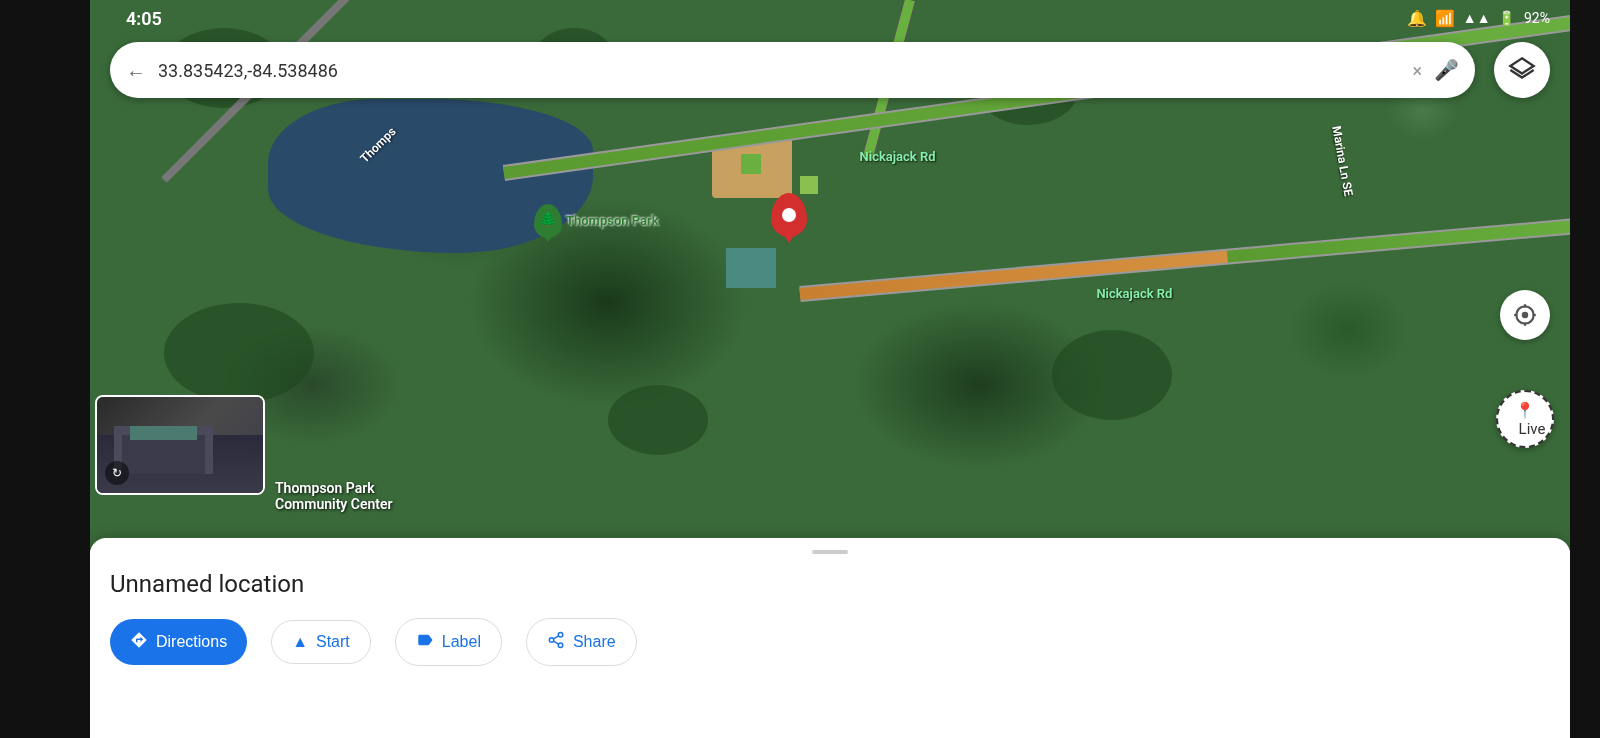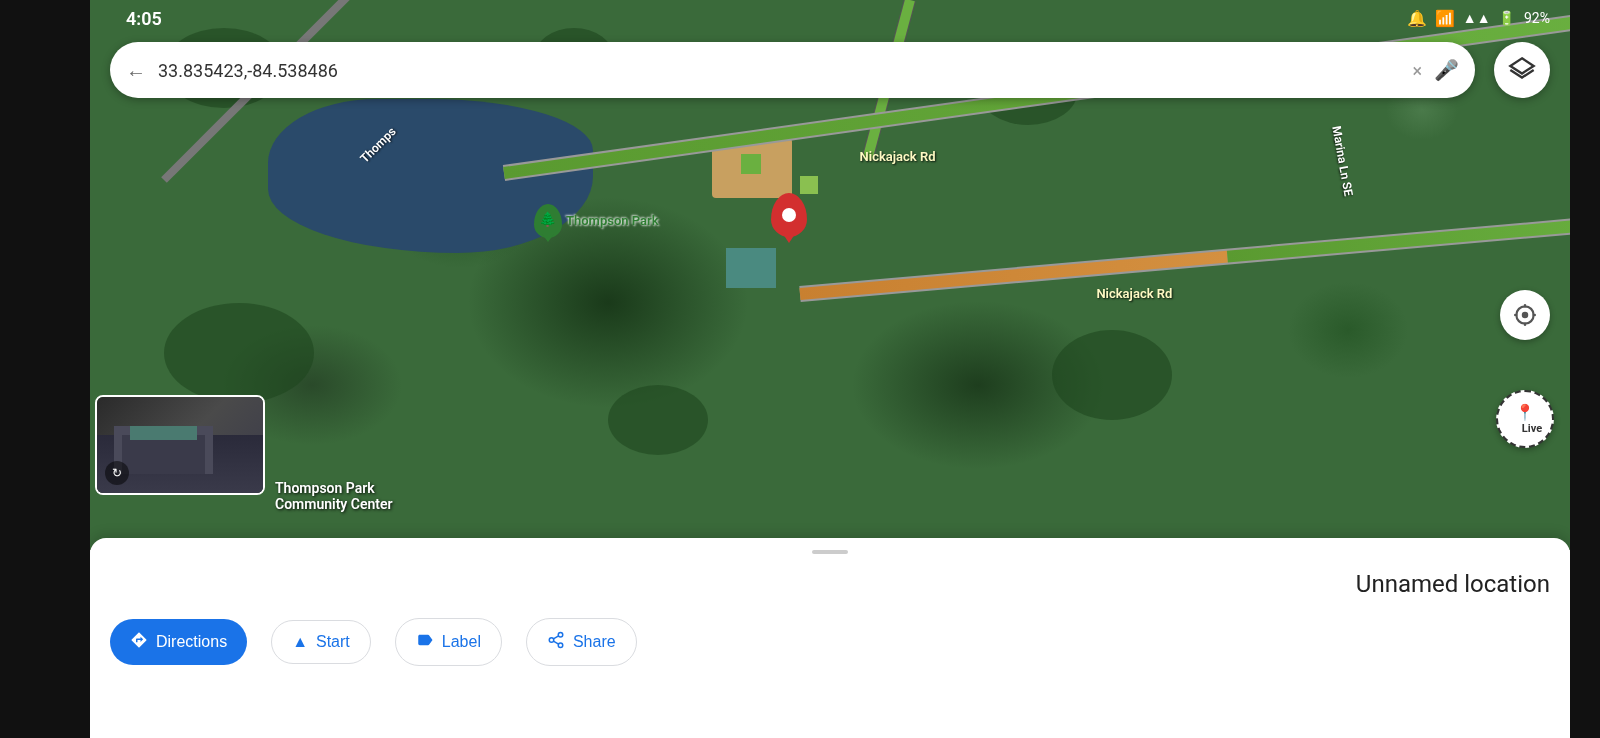--- a/index.html
+++ b/index.html
@@ -83,21 +83,21 @@
       left: 12%;
       width: 22%;
       height: 28%;
       background: #2a4a6a;
       border-radius: 40% 60% 50% 70% / 50% 40% 60% 50%;
     }
 
     
     .road-label {
       position: absolute;
-      color: #fef9c3;
+      color: #86efac;
       font-size: 13px;
       font-weight: 600;
       text-shadow: 1px 1px 2px rgba(0,0,0,0.8);
       white-space: nowrap;
     }
 
     
     .park-marker {
       position: absolute;
       top: 37%;
@@ -328,23 +328,23 @@
       cursor: pointer;
       border: 2px dashed #333;
     }
 
     .live-btn-icon {
       font-size: 16px;
       color: #333;
     }
 
     .live-btn-text {
-      font-size: 11px;
+      font-size: 15px;
       color: #333;
-      font-weight: 700;
+      font-weight: 400;
       margin-left: 14px;
     }
 
     
     .bottom-panel {
       position: absolute;
       bottom: 0;
       left: 0;
       right: 0;
       height: 200px;
@@ -360,21 +360,20 @@
       background: #ccc;
       border-radius: 2px;
       margin: 0 auto 16px;
     }
 
     .location-title {
       font-size: 24px;
       font-weight: 400;
       color: #222;
       margin-bottom: 20px;
-      text-align: right;
     }
 
     .action-buttons {
       display: flex;
       gap: 24px;
       align-items: center;
     }
 
     .btn-directions {
       background: #1a73e8;

